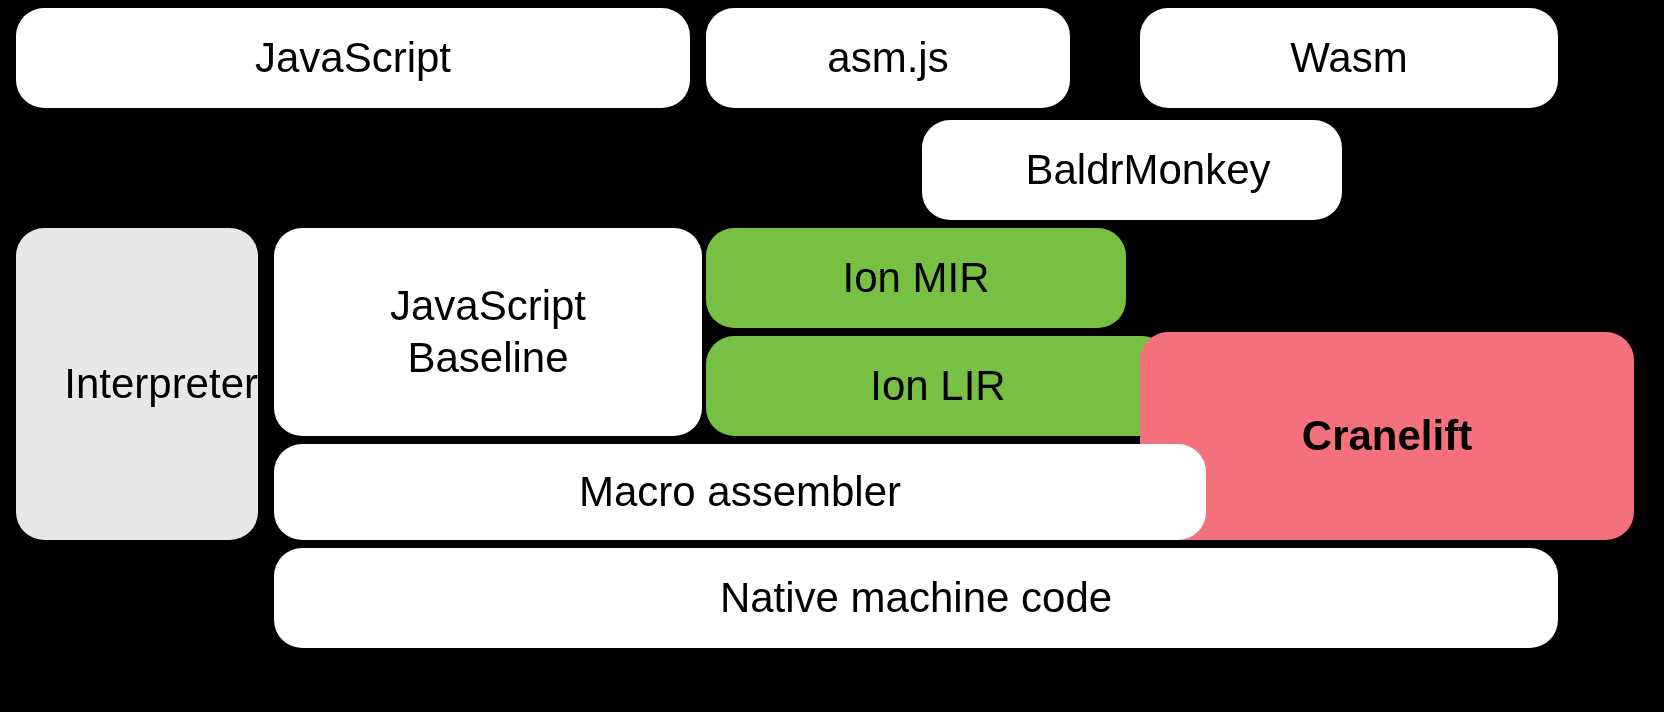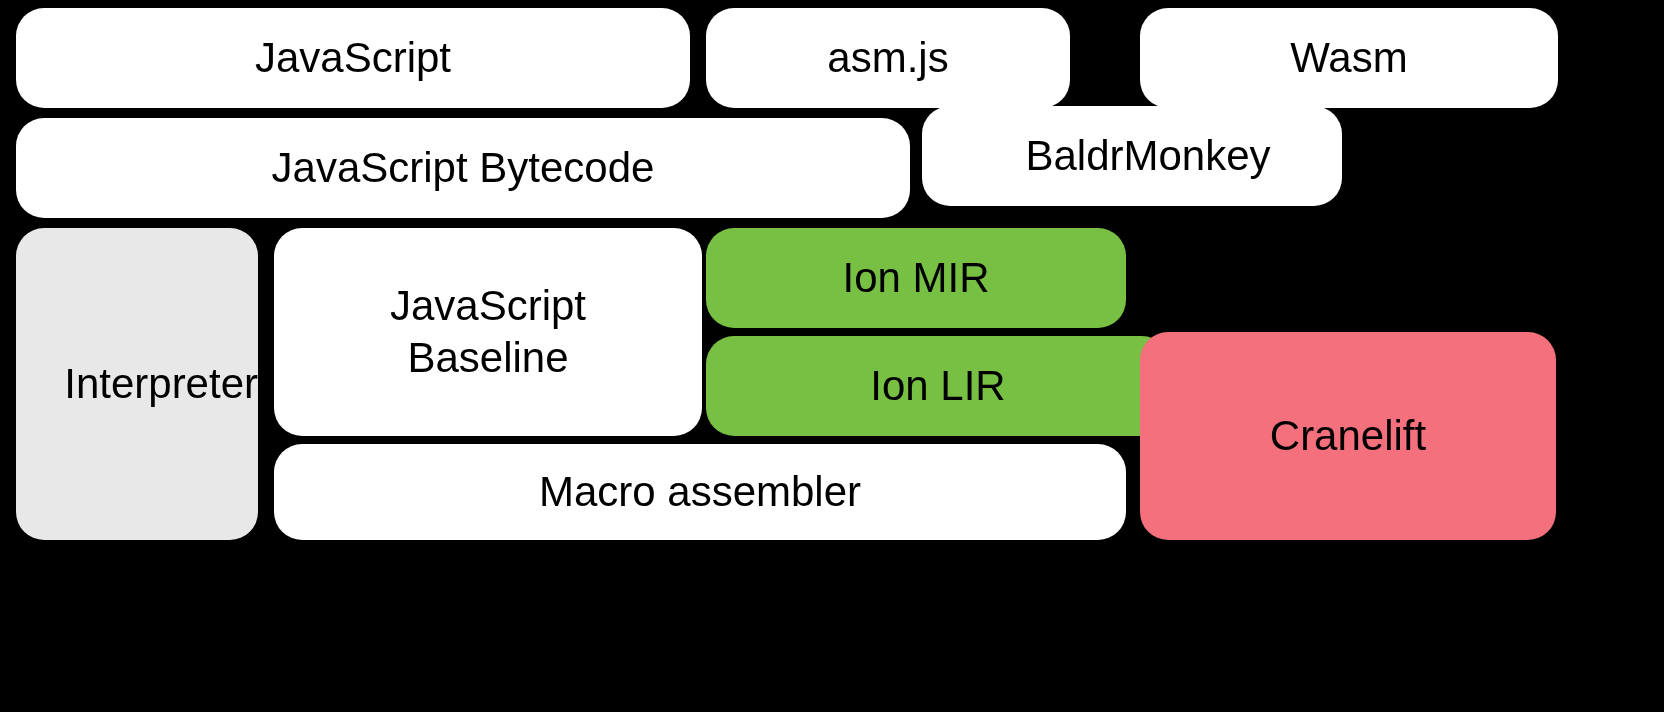--- a/index.html
+++ b/index.html
@@ -46,46 +46,46 @@
   </div>
 
   <div class="box white" style="left:706px; top:8px; width:364px; height:100px;">
     <span class="lbl">asm.js</span>
   </div>
 
   <div class="box white" style="left:1140px; top:8px; width:418px; height:100px;justify-content:center;">
     <span class="lbl">Wasm</span>
   </div>
 
-  <div class="box white" style="left:16px; top:118px; width:894px; height:100px;">
-    <span class="lbl">JavaScript Bytecode</span>
-  </div>
 
-  <div class="box white" style="left:922px; top:106px; width:420px; height:100px;padding-left:32px;">
+  <div class="box white" style="left:922px; top:120px; width:420px; height:100px;padding-left:32px;">
     <span class="lbl">BaldrMonkey</span>
   </div>
 
   <div class="box gray" style="left:16px; top:228px; width:242px; height:312px;">
     <span class="lbl">Interpreter</span>
   </div>
 
   <div class="box white" style="left:274px; top:228px; width:428px; height:208px;">
     <span class="lbl narrow">JavaScript Baseline</span>
   </div>
 
   <div class="box green" style="left:706px; top:228px; width:420px; height:100px;">
     <span class="lbl">Ion MIR</span>
   </div>
 
   <div class="box green" style="left:706px; top:336px; width:464px; height:100px;">
     <span class="lbl">Ion LIR</span>
   </div>
 
-  <div class="box pink" style="left:1140px; top:332px; width:416px; height:208px;">
+  <div class="box pink" style="left:1140px; top:332px; width:494px; height:208px;font-weight:bold;">
     <span class="lbl">Cranelift</span>
   </div>
 
-  <div class="box white" style="left:274px; top:444px; width:852px; height:96px;">
+  <div class="box white" style="left:274px; top:444px; width:932px; height:96px;">
     <span class="lbl">Macro assembler</span>
   </div>
 
+  <div class="box white" style="left:274px; top:548px; width:1284px; height:100px;">
+    <span class="lbl">Native machine code</span>
+  </div>
 
 </div>
 
 </body></html>

